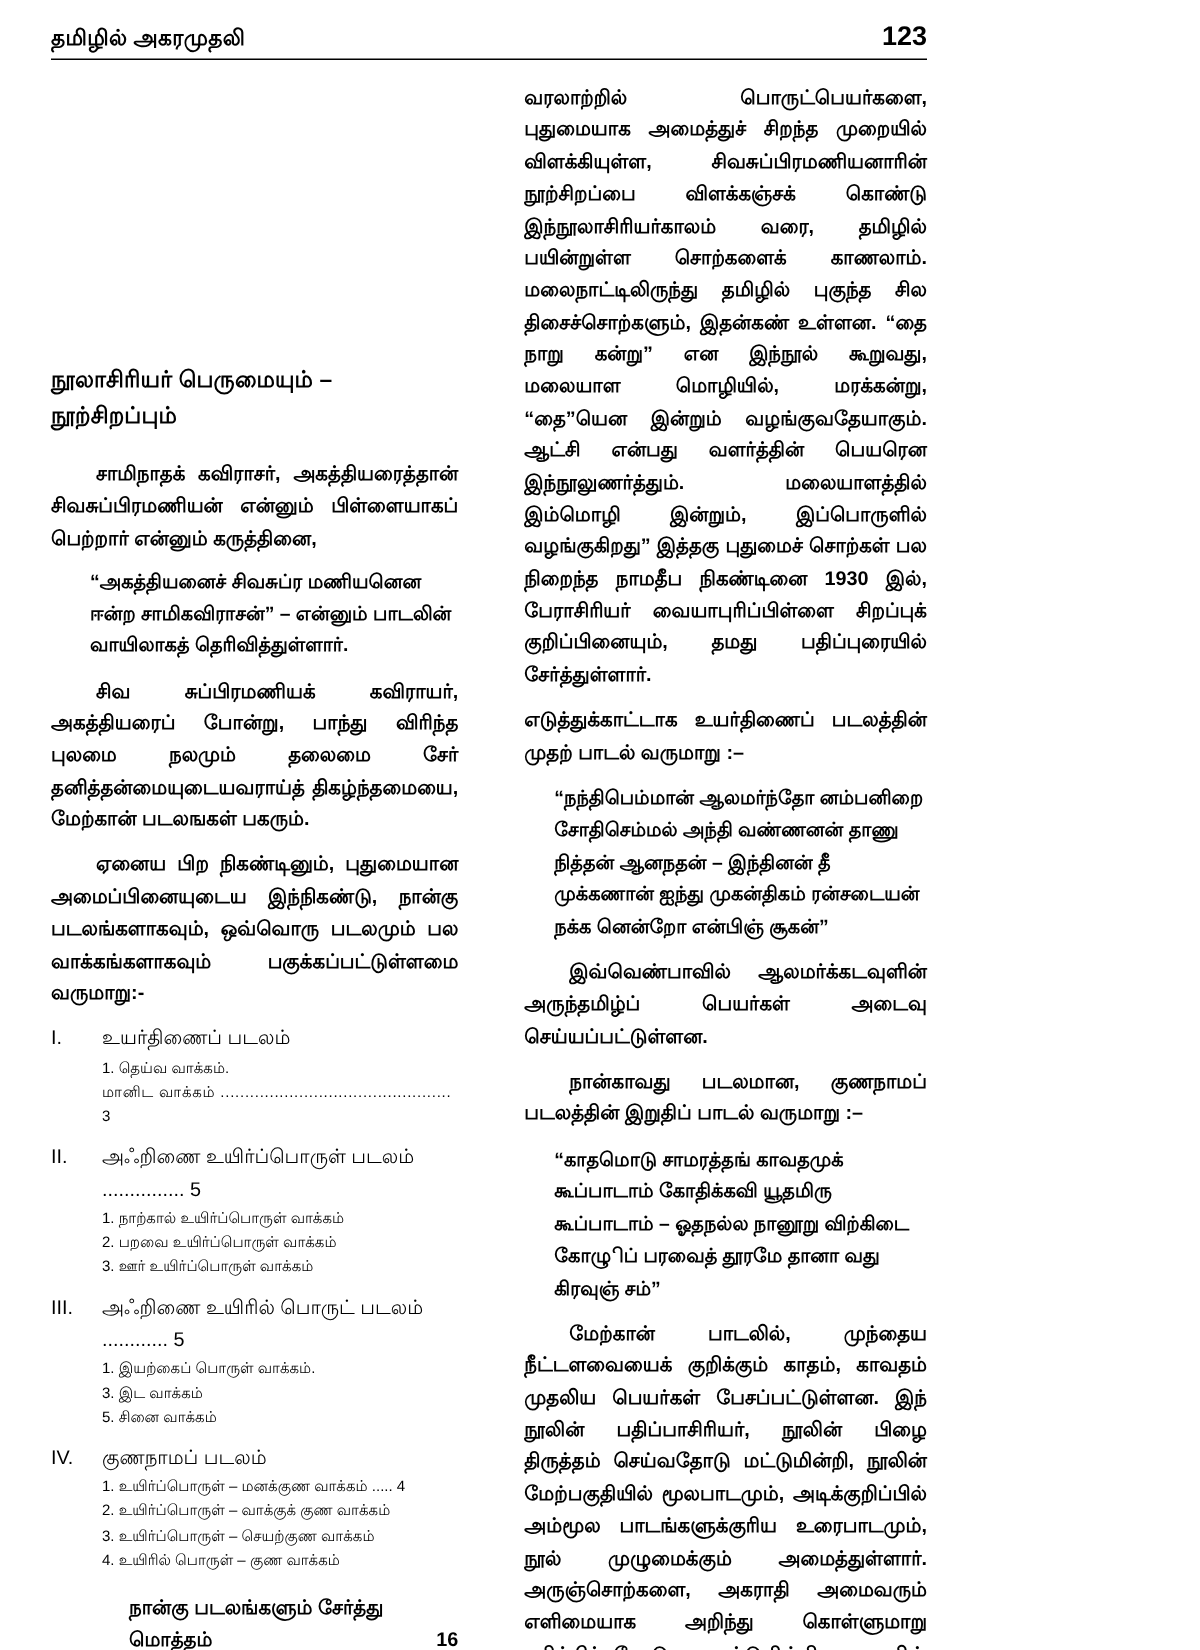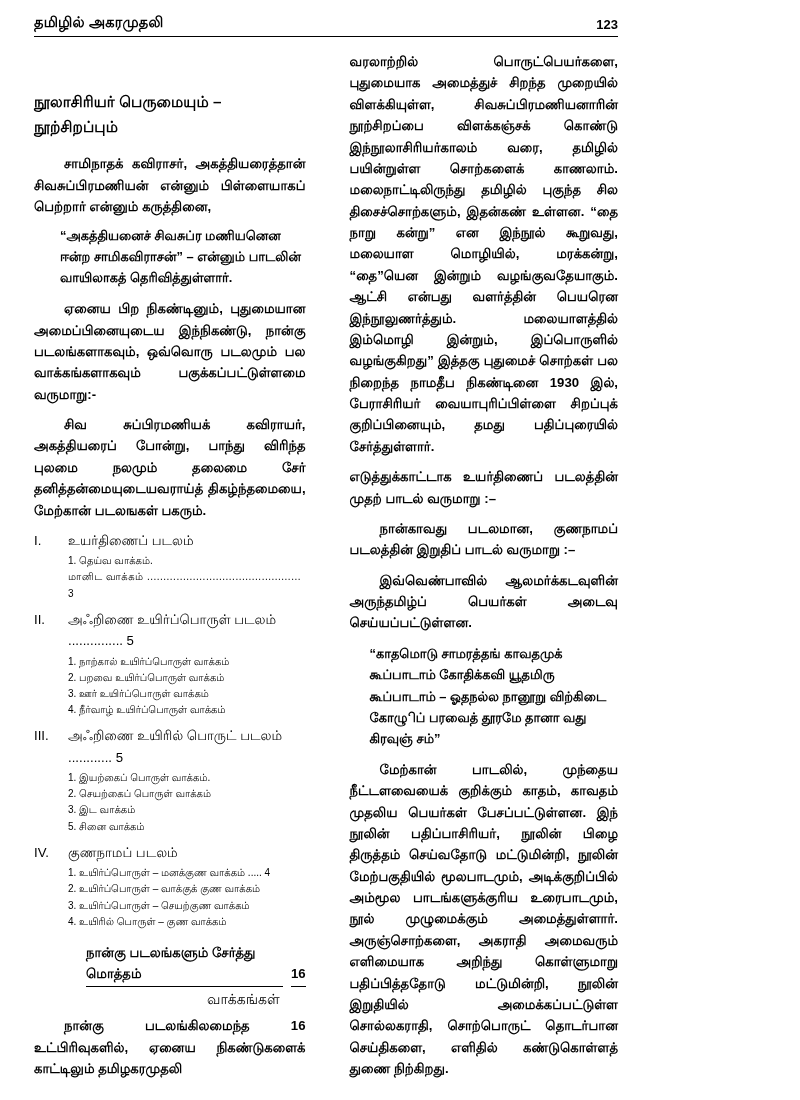--- a/index.html
+++ b/index.html
@@ -31,21 +31,21 @@
     padding-bottom: 4px;
   }
   .header-rule {
     border-bottom: 1.6px solid #000;
     margin-bottom: 14px;
   }
   .header-title {
     letter-spacing: 0.2px;
   }
   .header-page {
-    font-size: 13px;
+    font-size: 18px;
   }
   .columns {
     display: flex;
     gap: 44px;
     align-items: flex-end;
   }
   .col {
     width: 352px;
     font-size: 13.2px;
     line-height: 1.62;
@@ -151,48 +151,46 @@
   <div class="columns">
 
     <div class="col left">
 
       <h2 class="section-title">நூலாசிரியர் பெருமையும் – நூற்சிறப்பும்</h2>
 
       <p class="indent">சாமிநாதக் கவிராசர், அகத்தியரைத்தான் சிவசுப்பிரமணியன் என்னும் பிள்ளையாகப் பெற்றார் என்னும் கருத்தினை,</p>
 
       <p class="quote">“அகத்தியனைச் சிவசுப்ர மணியனென ஈன்ற சாமிகவிராசன்” – என்னும் பாடலின் வாயிலாகத் தெரிவித்துள்ளார்.</p>
 
+      <p class="indent">சிவ சுப்பிரமணியக் கவிராயர், அகத்தியரைப் போன்று, பாந்து விரிந்த புலமை நலமும் தலைமை சேர் தனித்தன்மையுடையவராய்த் திகழ்ந்தமையை, மேற்கான் படலஙகள் பகரும்.</p>
+
       <p class="indent">ஏனைய பிற நிகண்டினும், புதுமையான அமைப்பினையுடைய இந்நிகண்டு, நான்கு படலங்களாகவும், ஒவ்வொரு படலமும் பல வாக்கங்களாகவும் பகுக்கப்பட்டுள்ளமை வருமாறு:-</p>
-
-      <p class="indent">சிவ சுப்பிரமணியக் கவிராயர், அகத்தியரைப் போன்று, பாந்து விரிந்த புலமை நலமும் தலைமை சேர் தனித்தன்மையுடையவராய்த் திகழ்ந்தமையை, மேற்கான் படலஙகள் பகரும்.</p>
 
       <div class="list-block">
 
         <div class="lvl1">
           <div class="num">I.</div>
           <div class="txt">உயர்திணைப் படலம்</div>
         </div>
         <div class="lvl2">1. தெய்வ வாக்கம்.</div>
         <div class="lvl2 dots">மானிட வாக்கம் ............................................... 3</div>
 
         <div class="lvl1">
           <div class="num">II.</div>
           <div class="txt">அஃறிணை உயிர்ப்பொருள் படலம் ............... 5</div>
         </div>
         <div class="lvl2">1. நாற்கால் உயிர்ப்பொருள் வாக்கம்</div>
         <div class="lvl2">2. பறவை உயிர்ப்பொருள் வாக்கம்</div>
         <div class="lvl2">3. ஊர் உயிர்ப்பொருள் வாக்கம்</div>
-        <div class="lvl2">4. நீர்வாழ் உயிர்ப்பொருள் வாக்கம்</div>
 
         <div class="lvl1">
           <div class="num">III.</div>
           <div class="txt">அஃறிணை உயிரில் பொருட் படலம் ............ 5</div>
         </div>
         <div class="lvl2">1. இயற்கைப் பொருள் வாக்கம்.</div>
-        <div class="lvl2">2. செயற்கைப் பொருள் வாக்கம்</div>
         <div class="lvl2">3. இட வாக்கம்</div>
         <div class="lvl2">5. சினை வாக்கம்</div>
 
         <div class="lvl1">
           <div class="num">IV.</div>
           <div class="txt">குணநாமப் படலம்</div>
         </div>
         <div class="lvl2">1. உயிர்ப்பொருள் – மனக்குண வாக்கம் ..... 4</div>
         <div class="lvl2">2. உயிர்ப்பொருள் – வாக்குக் குண வாக்கம்</div>
         <div class="lvl2">3. உயிர்ப்பொருள் – செயற்குண வாக்கம்</div>
@@ -211,24 +209,25 @@
       <p class="indent">நான்கு படலங்கிலமைந்த 16 உட்பிரிவுகளில், ஏனைய நிகண்டுகளைக் காட்டிலும் தமிழகரமுதலி</p>
 
     </div>
 
     <div class="col right">
 
       <p>வரலாற்றில் பொருட்பெயர்களை, புதுமையாக அமைத்துச் சிறந்த முறையில் விளக்கியுள்ள, சிவசுப்பிரமணியனாரின் நூற்சிறப்பை விளக்கஞ்சக் கொண்டு இந்நூலாசிரியர்காலம் வரை, தமிழில் பயின்றுள்ள சொற்களைக் காணலாம். மலைநாட்டிலிருந்து தமிழில் புகுந்த சில திசைச்சொற்களும், இதன்கண் உள்ளன. “தை நாறு கன்று” என இந்நூல் கூறுவது, மலையாள மொழியில், மரக்கன்று, “தை”யென இன்றும் வழங்குவதேயாகும். ஆட்சி என்பது வளர்த்தின் பெயரென இந்நூலுணர்த்தும். மலையாளத்தில் இம்மொழி இன்றும், இப்பொருளில் வழங்குகிறது” இத்தகு புதுமைச் சொற்கள் பல நிறைந்த நாமதீப நிகண்டினை 1930 இல், பேராசிரியர் வையாபுரிப்பிள்ளை சிறப்புக் குறிப்பினையும், தமது பதிப்புரையில் சேர்த்துள்ளார்.</p>
 
       <p>எடுத்துக்காட்டாக உயர்திணைப் படலத்தின் முதற் பாடல் வருமாறு :–</p>
 
+      <p class="quote-right">“நந்திபெம்மான் ஆலமர்ந்தோ னம்பனிறை சோதிசெம்மல் அந்தி வண்ணனன் தாணு நித்தன் ஆனநதன் – இந்தினன் தீ முக்கணான் ஐந்து முகன்திகம் ரன்சடையன் நக்க னென்றோ என்பிஞ் சூகன்”</p>
+
+      <p class="indent">இவ்வெண்பாவில் ஆலமர்க்கடவுளின் அருந்தமிழ்ப் பெயர்கள் அடைவு செய்யப்பட்டுள்ளன.</p>
 
       <p class="indent">நான்காவது படலமான, குணநாமப் படலத்தின் இறுதிப் பாடல் வருமாறு :–</p>
-
-      <p class="indent">இவ்வெண்பாவில் ஆலமர்க்கடவுளின் அருந்தமிழ்ப் பெயர்கள் அடைவு செய்யப்பட்டுள்ளன.</p>
 
       <p class="quote-right">“காதமொடு சாமரத்தங் காவதமுக் கூப்பாடாம் கோதிக்கவி யூதமிரு கூப்பாடாம் – ஓதநல்ல நானூறு விற்கிடை கோழுிப் பரவைத் தூரமே தானா வது கிரவுஞ் சம்”</p>
 
       <p class="indent">மேற்கான் பாடலில், முந்தைய நீட்டளவையைக் குறிக்கும் காதம், காவதம் முதலிய பெயர்கள் பேசப்பட்டுள்ளன. இந் நூலின் பதிப்பாசிரியர், நூலின் பிழை திருத்தம் செய்வதோடு மட்டுமின்றி, நூலின் மேற்பகுதியில் மூலபாடமும், அடிக்குறிப்பில் அம்மூல பாடங்களுக்குரிய உரைபாடமும், நூல் முழுமைக்கும் அமைத்துள்ளார். அருஞ்சொற்களை, அகராதி அமைவரும் எளிமையாக அறிந்து கொள்ளுமாறு பதிப்பித்ததோடு மட்டுமின்றி, நூலின் இறுதியில் அமைக்கப்பட்டுள்ள சொல்லகராதி, சொற்பொருட் தொடர்பான செய்திகளை, எளிதில் கண்டுகொள்ளத் துணை நிற்கிறது.</p>
 
     </div>
 
   </div>
 </div>
 

